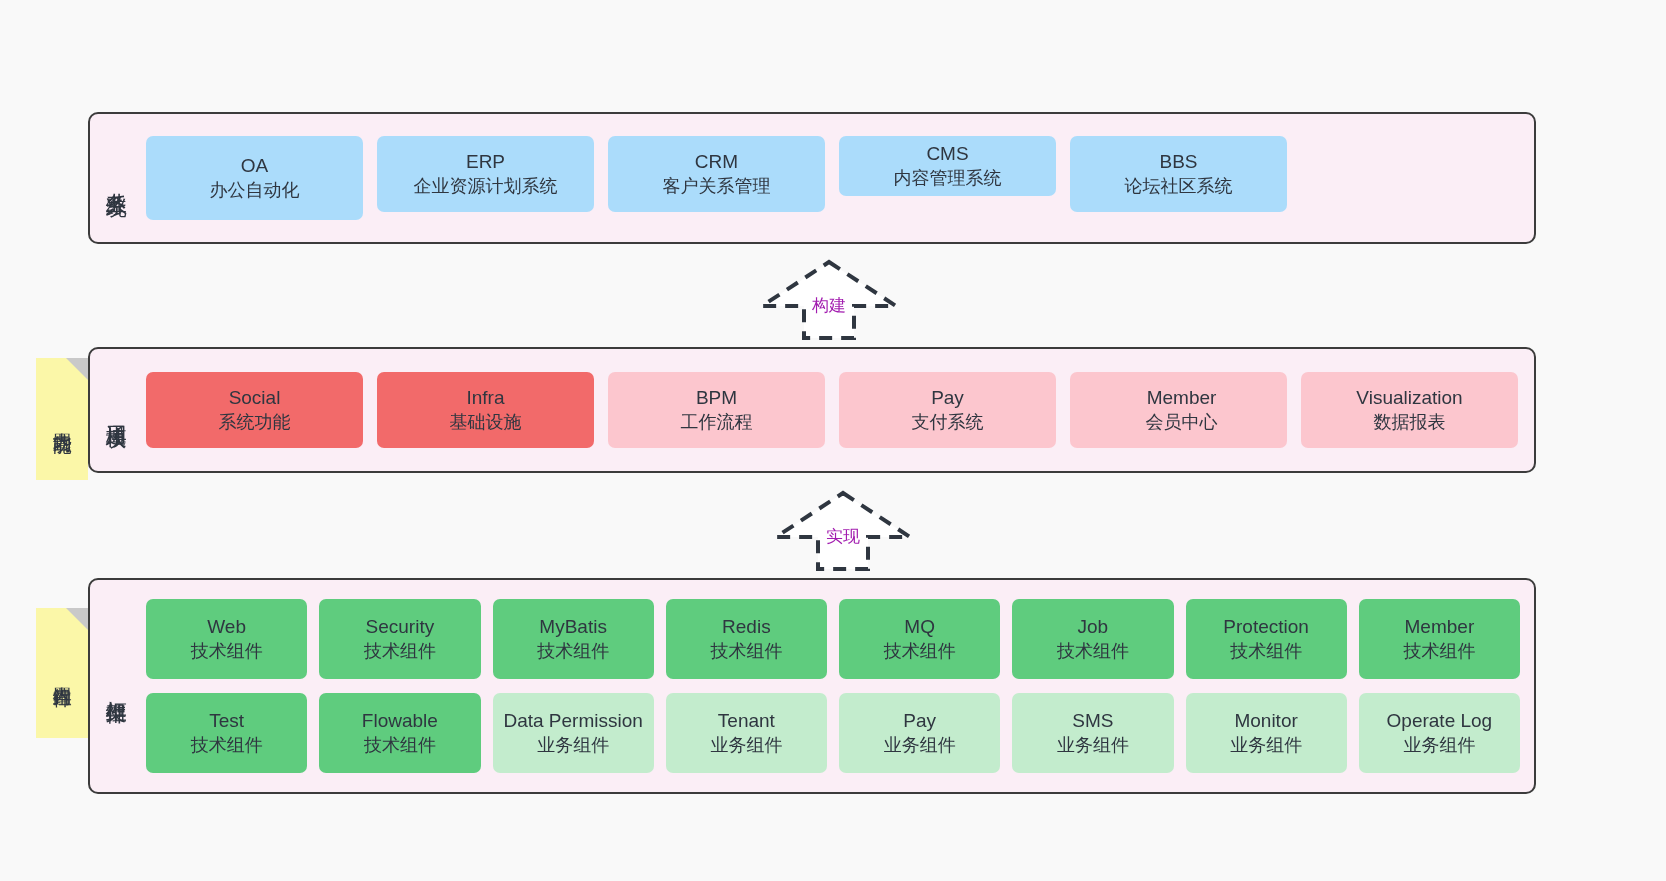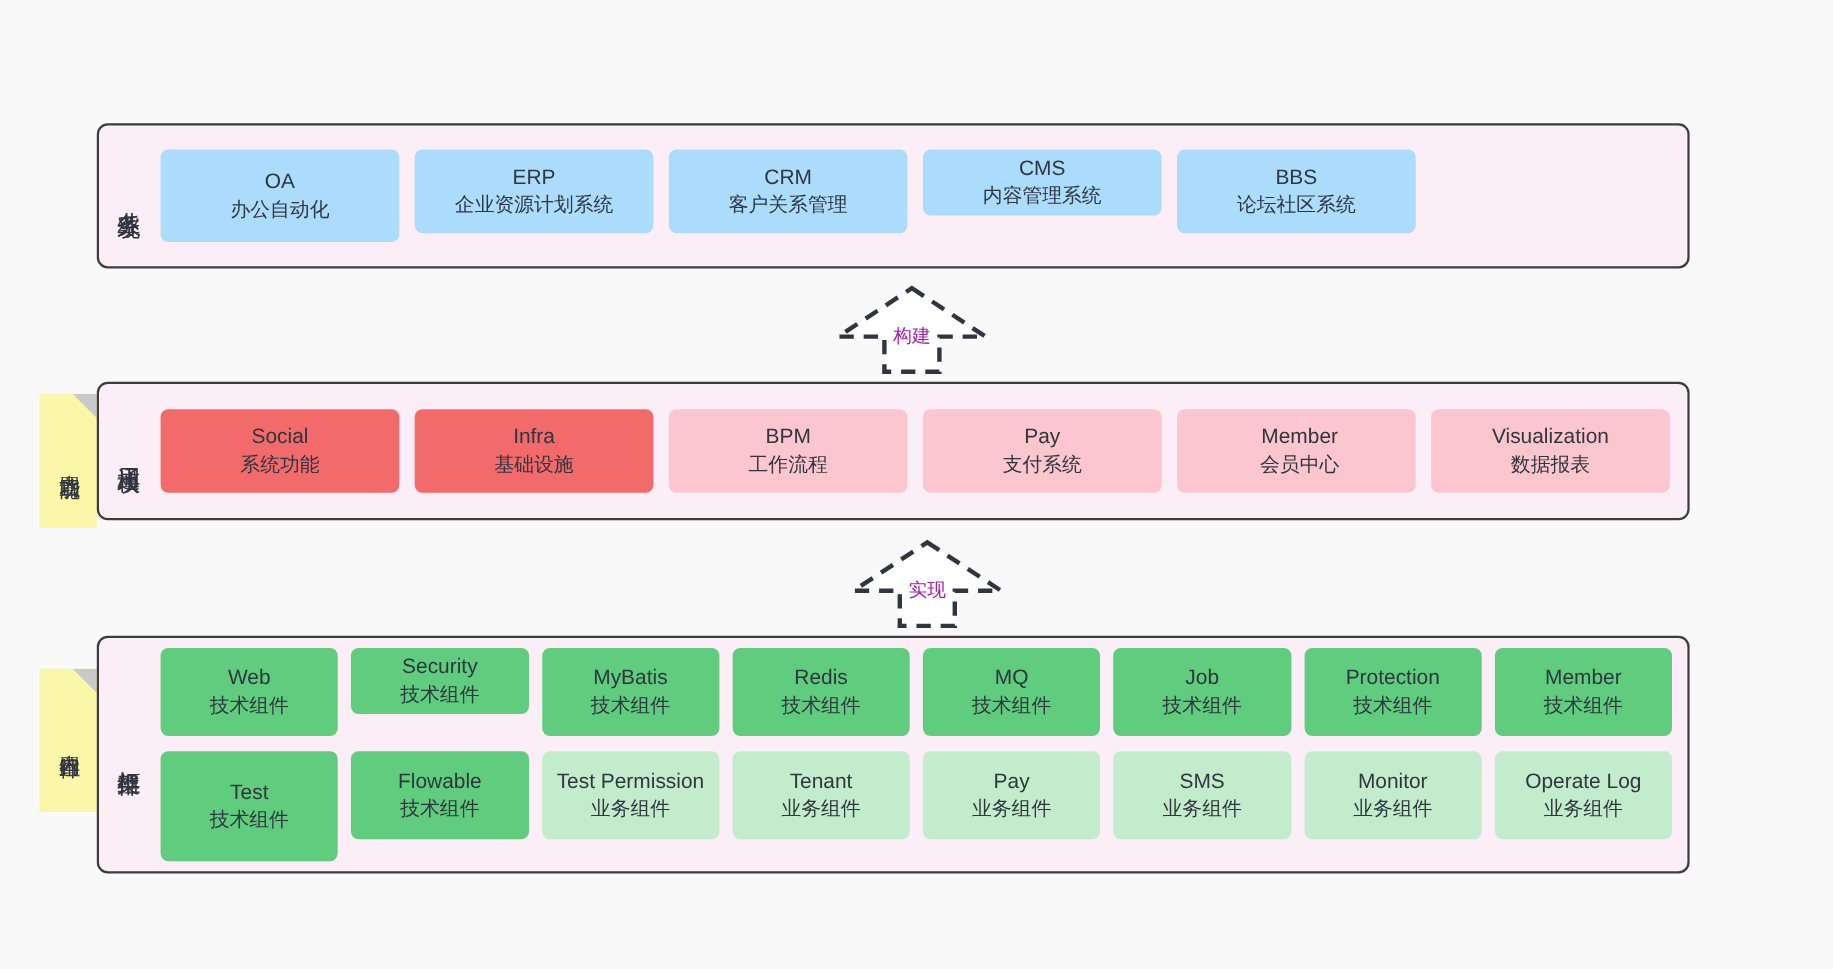--- a/index.html
+++ b/index.html
@@ -200,21 +200,21 @@
   </div>
 
   <div class="layer" style="left:88px; top:578px; width:1448px; height:216px;">
     <div class="layer-title">框架组件</div>
     <div class="layer-body" style="grid-template-columns: repeat(8, 1fr); gap: 14px 12px; padding: 0 14px 0 4px;">
 
       <div class="card c-green" style="height:80px;">
         <span class="t1">Web</span>
         <span class="t2">技术组件</span>
       </div>
-      <div class="card c-green" style="height:60px;">
+      <div class="card c-green" style="height:80px;">
         <span class="t1">Security</span>
         <span class="t2">技术组件</span>
       </div>
       <div class="card c-green" style="height:80px;">
         <span class="t1">MyBatis</span>
         <span class="t2">技术组件</span>
       </div>
       <div class="card c-green" style="height:80px;">
         <span class="t1">Redis</span>
         <span class="t2">技术组件</span>
@@ -229,30 +229,30 @@
       </div>
       <div class="card c-green" style="height:80px;">
         <span class="t1">Protection</span>
         <span class="t2">技术组件</span>
       </div>
       <div class="card c-green" style="height:80px;">
         <span class="t1">Member</span>
         <span class="t2">技术组件</span>
       </div>
 
-      <div class="card c-green" style="height:100px;">
+      <div class="card c-green" style="height:80px;">
         <span class="t1">Test</span>
         <span class="t2">技术组件</span>
       </div>
       <div class="card c-green" style="height:80px;">
         <span class="t1">Flowable</span>
         <span class="t2">技术组件</span>
       </div>
       <div class="card c-lightgreen" style="height:80px;">
-        <span class="t1">Test Permission</span>
+        <span class="t1">Data Permission</span>
         <span class="t2">业务组件</span>
       </div>
       <div class="card c-lightgreen" style="height:80px;">
         <span class="t1">Tenant</span>
         <span class="t2">业务组件</span>
       </div>
       <div class="card c-lightgreen" style="height:80px;">
         <span class="t1">Pay</span>
         <span class="t2">业务组件</span>
       </div>

